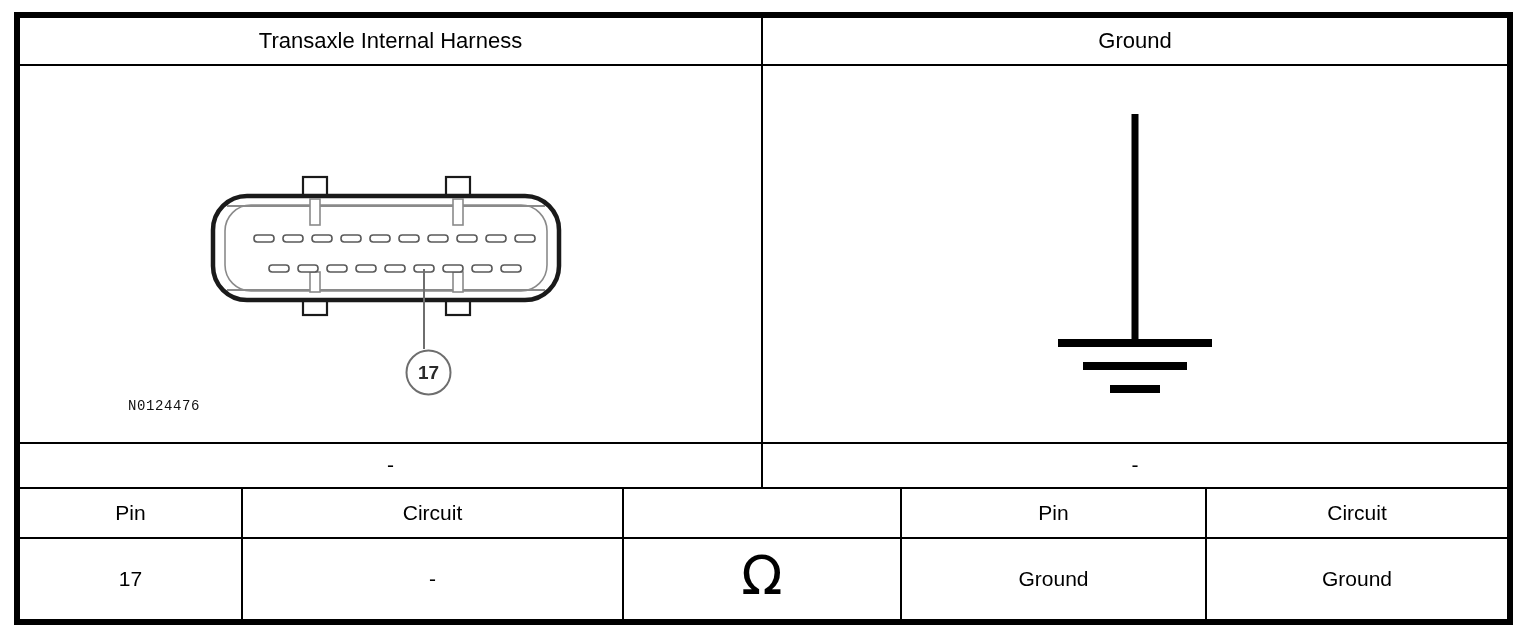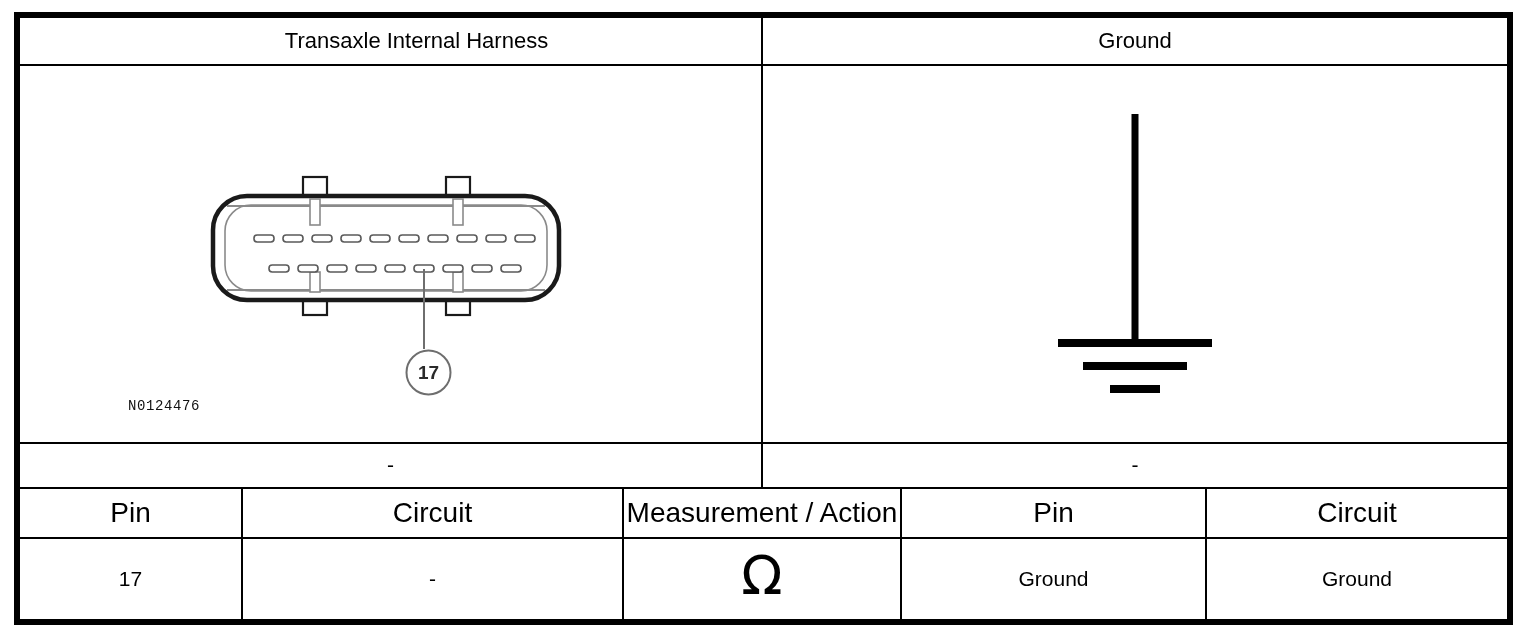--- a/index.html
+++ b/index.html
@@ -50,21 +50,21 @@
     display: flex;
     align-items: center;
     justify-content: center;
     text-align: center;
     color: #000000;
     font-size: 21px;
     line-height: 1.2;
     white-space: nowrap;
   }
   .panel-title { font-size: 22px; }
-  .col-header  { font-size: 28px; }
+  .col-header  { font-size: 21px; }
   .data-cell   { font-size: 21px; }
   .dash-cell   { font-size: 21px; }
   .omega-cell  {
     font-size: 54px;
     font-family: "DejaVu Sans", sans-serif;
     line-height: 1;
   }
 
   
   .connector-wrap {
@@ -111,21 +111,21 @@
 
   <div class="rule-h" style="left:20px; top:537px; width:1487px;"></div>
 
   <div class="rule-v" style="left:761px; top:18px; height:469px;"></div>
 
   <div class="rule-v" style="left:241px; top:487px; height:132px;"></div>
   <div class="rule-v" style="left:622px; top:487px; height:132px;"></div>
   <div class="rule-v" style="left:900px; top:487px; height:132px;"></div>
   <div class="rule-v" style="left:1205px; top:487px; height:132px;"></div>
 
-  <div class="cell-text panel-title" style="left:20px; top:18px; width:741px; height:46px;padding-left:26px;">Transaxle Internal Harness</div>
+  <div class="cell-text panel-title" style="left:20px; top:18px; width:741px; height:46px;">Transaxle Internal Harness</div>
 
   <div class="cell-text panel-title" style="left:763px; top:18px; width:744px; height:46px;">Ground</div>
 
   <div class="connector-wrap">
     <svg class="conn-svg" width="380" height="240" viewBox="0 0 380 240" xmlns="http://www.w3.org/2000/svg">
 
       <g>
         <rect x="107" y="11" width="24" height="22" fill="#ffffff" stroke="#1a1a1a" stroke-width="2.2"></rect>
         <rect x="250" y="11" width="24" height="22" fill="#ffffff" stroke="#1a1a1a" stroke-width="2.2"></rect>
       </g>
@@ -202,21 +202,20 @@
   </div>
 
   <div class="cell-text dash-cell" style="left:20px; top:443px; width:741px; height:44px;">-</div>
 
   <div class="cell-text dash-cell" style="left:763px; top:443px; width:744px; height:44px;">-</div>
 
   <div class="cell-text col-header" style="left:20px; top:488px; width:221px; height:49px;">Pin</div>
 
   <div class="cell-text col-header" style="left:243px; top:488px; width:379px; height:49px;">Circuit</div>
 
-  <div class="cell-text col-header" style="left:624px; top:488px; width:276px; height:49px;">Measurement / Action</div>
 
   <div class="cell-text col-header" style="left:902px; top:488px; width:303px; height:49px;">Pin</div>
 
   <div class="cell-text col-header" style="left:1207px; top:488px; width:300px; height:49px;">Circuit</div>
 
   <div class="cell-text data-cell" style="left:20px; top:538px; width:221px; height:81px;">
     <span>17</span>
   </div>
 
   <div class="cell-text data-cell" style="left:243px; top:538px; width:379px; height:81px;">

